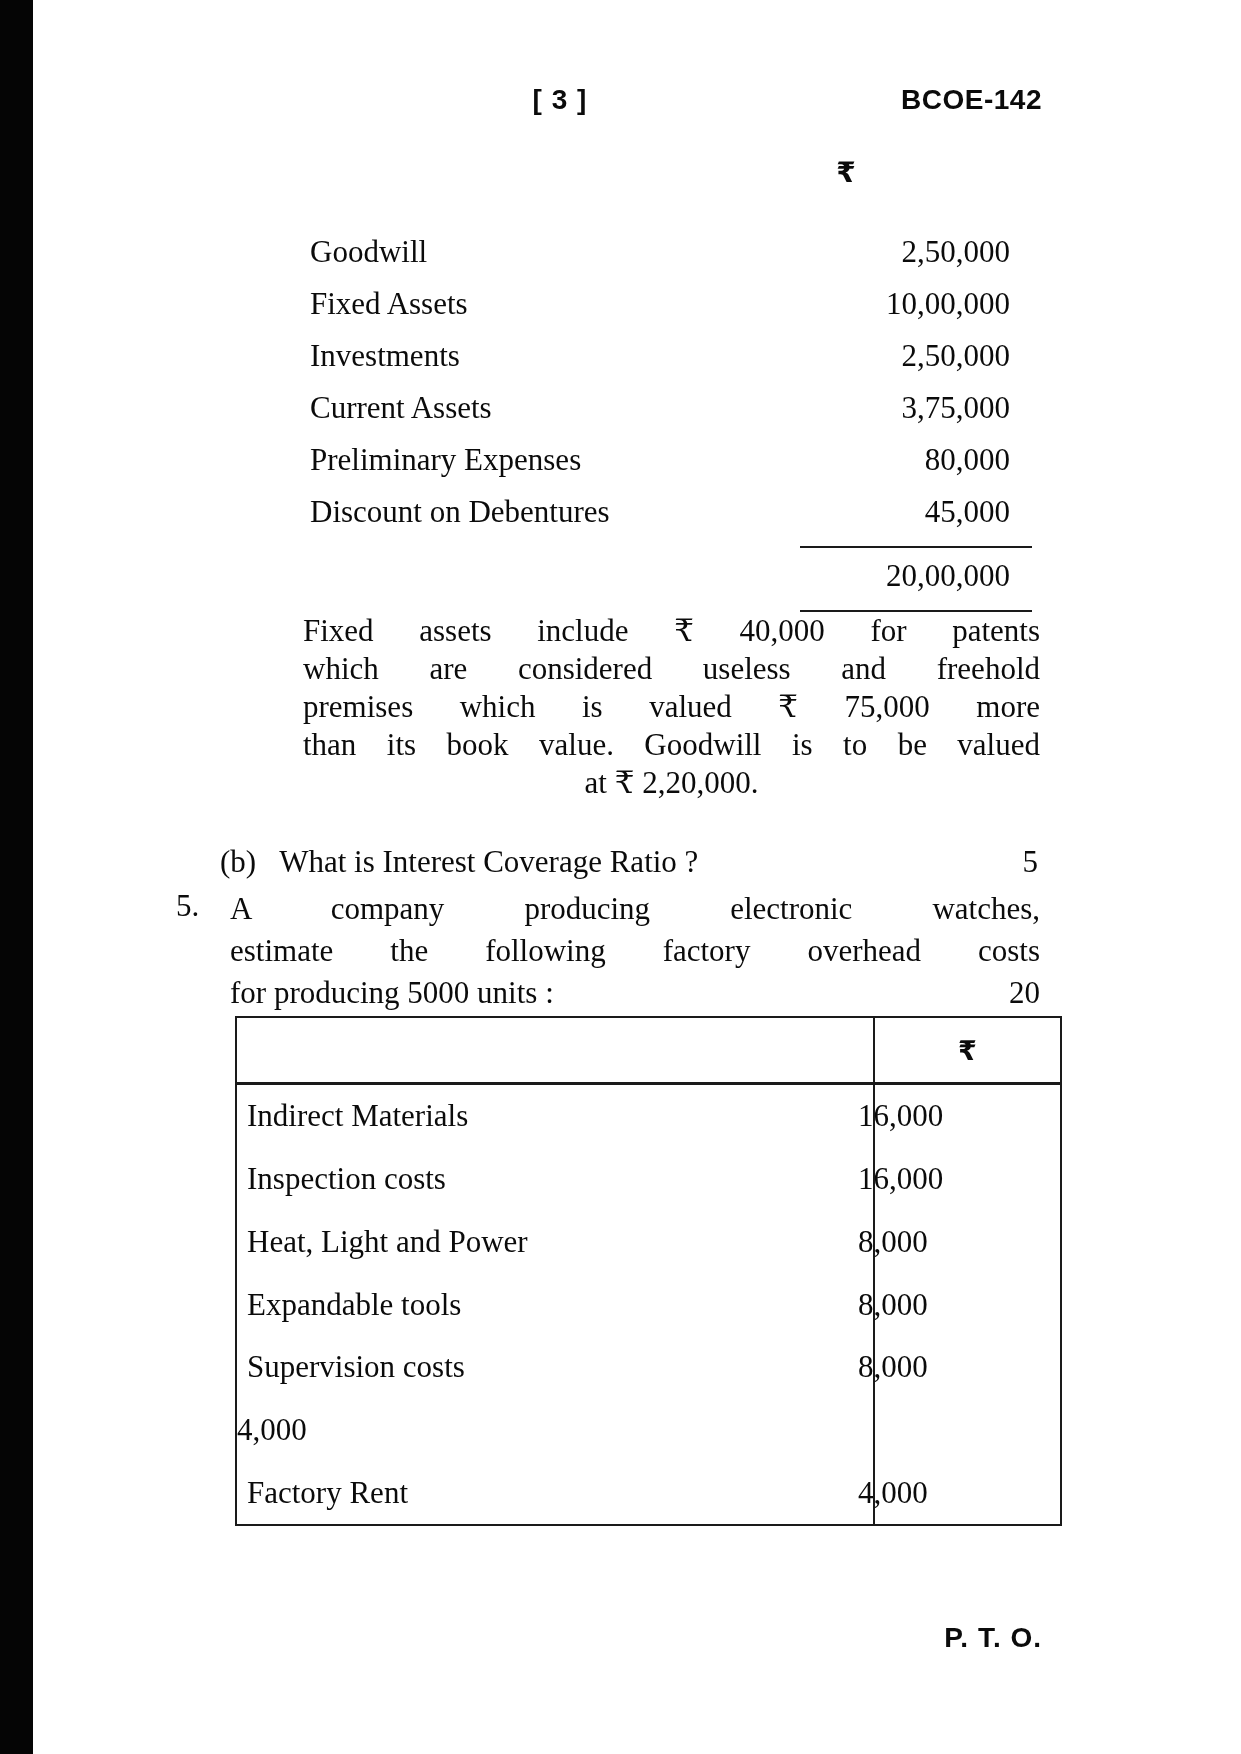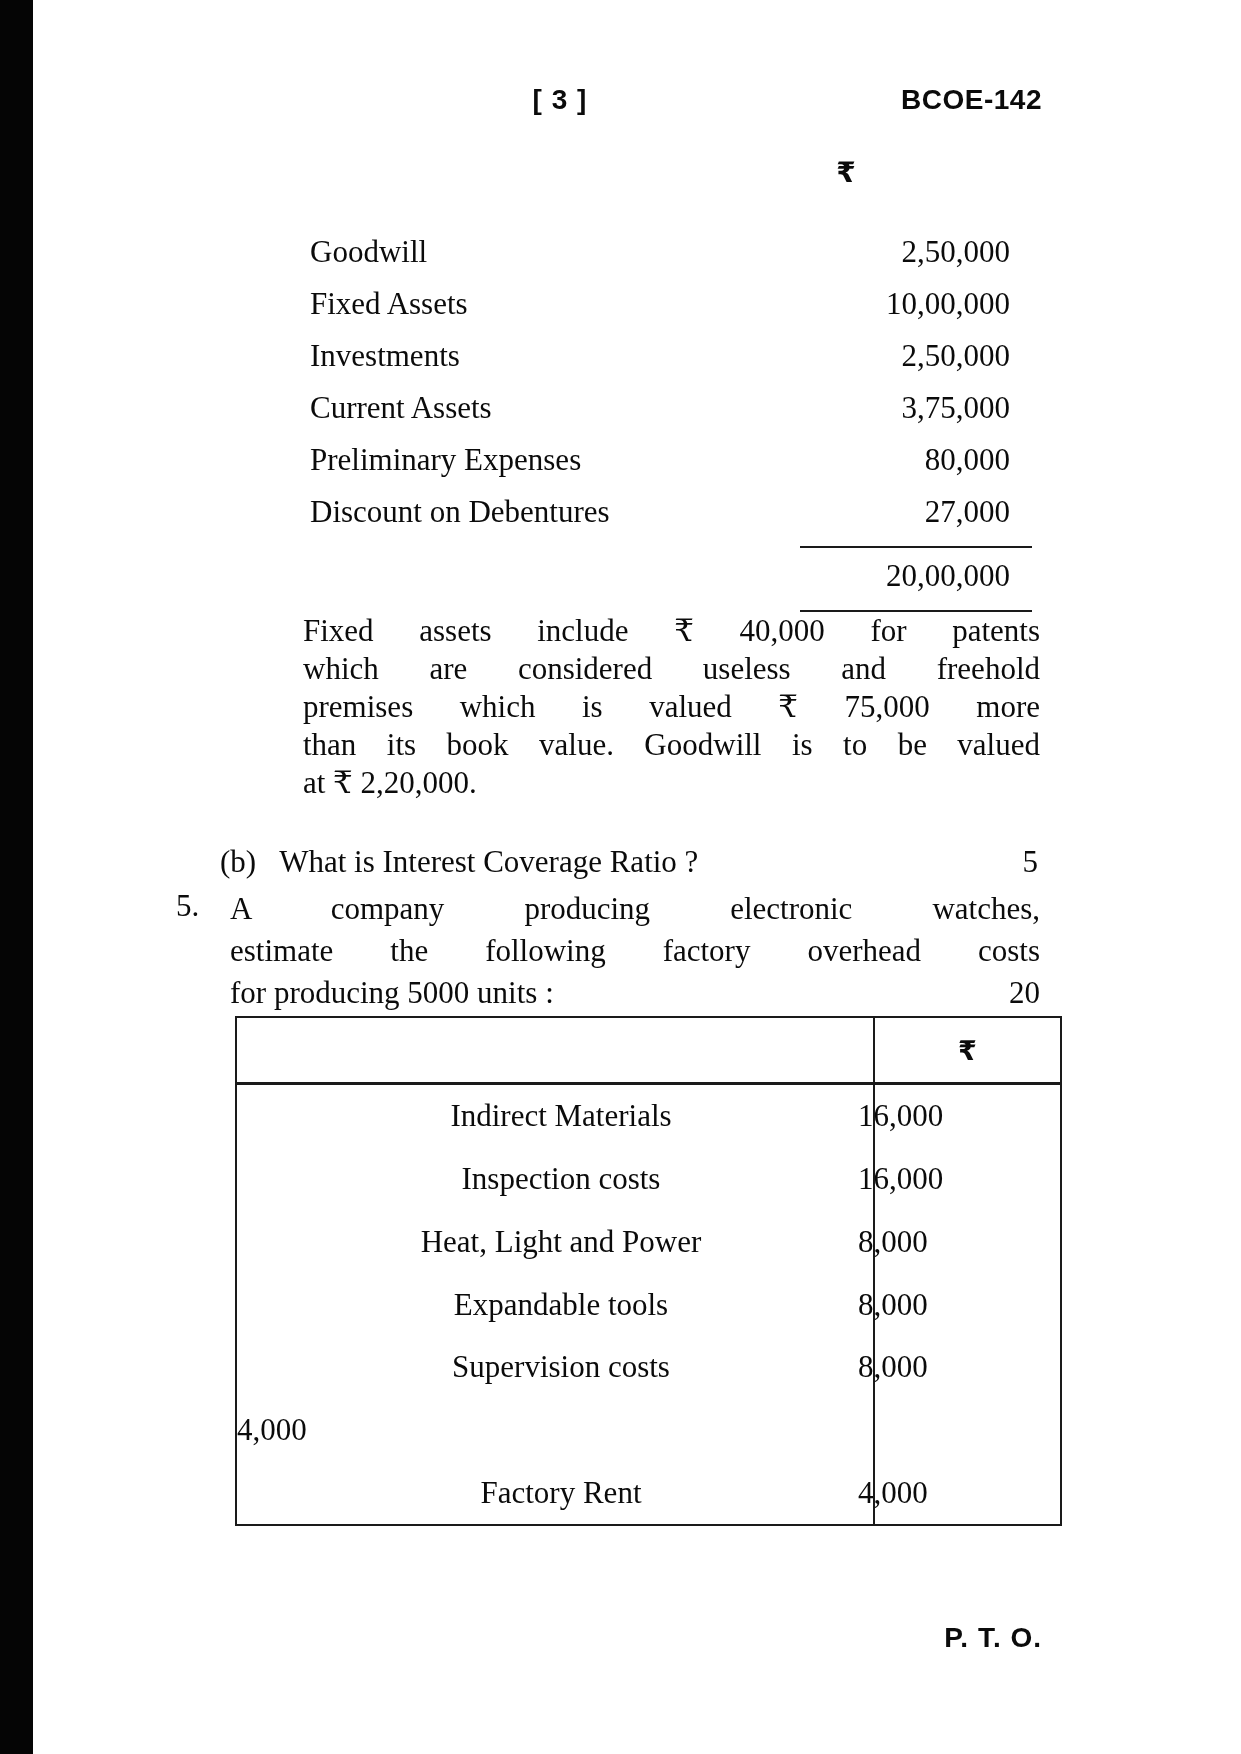--- a/index.html
+++ b/index.html
@@ -45,21 +45,21 @@
     position:absolute; left:310px; top:558px; width:700px;
     font-size:31px; text-align:right;
   }
   .total-rule-2 { position:absolute; left:800px; top:610px; width:232px; height:2px; background:#1a1a1a; }
 
   .note {
     position:absolute; left:303px; top:612px; width:737px;
     font-size:31px; line-height:38px;
   }
   .jline { text-align:justify; text-align-last:justify; }
-  .lline { text-align:left; }
+  .lline { text-align:center; }
 
   .part-b {
     position:absolute; left:220px; top:844px; width:818px;
     font-size:31px; display:flex; align-items:baseline;
   }
   .part-b .pb-label { flex:0 0 auto; }
   .part-b .pb-text { flex:0 0 auto; margin-left:23px; }
   .part-b .pb-marks { flex:1 1 auto; text-align:right; }
 
   .q5-num {
@@ -91,21 +91,21 @@
     font-size:27px;
   }
   .otable-body {
     position:absolute; left:0; right:0; top:67px; bottom:0;
     display:flex; flex-direction:column;
   }
   .otable-row {
     flex:1 1 auto; display:flex; align-items:center;
   }
   .otable-row .cell-label {
-    flex:0 0 621px; padding-left:27px; box-sizing:border-box;text-align:center;
+    flex:0 0 621px; padding-left:10px; box-sizing:border-box;
   }
   .otable-row .cell-amount {
     flex:1 1 auto; padding-right:32px;
   }
 
   .footer-pto {
     position:absolute; right:199px; top:1622px;
     font-size:28px; font-weight:bold; letter-spacing:1px;
   }
 </style>
@@ -135,21 +135,21 @@
     <div class="asset-row">
       <span>Current Assets</span>
       <span>3,75,000</span>
     </div>
     <div class="asset-row">
       <span>Preliminary Expenses</span>
       <span>80,000</span>
     </div>
     <div class="asset-row">
       <span>Discount on Debentures</span>
-      <span>27,000</span>
+      <span>45,000</span>
     </div>
   </div>
 
   <div class="total-rule-1"></div>
   <div class="total-row">20,00,000</div>
   <div class="total-rule-2"></div>
 
   <div class="note">
     <div class="jline">Fixed assets include ₹ 40,000 for patents</div>
     <div class="jline">which are considered useless and freehold</div>

